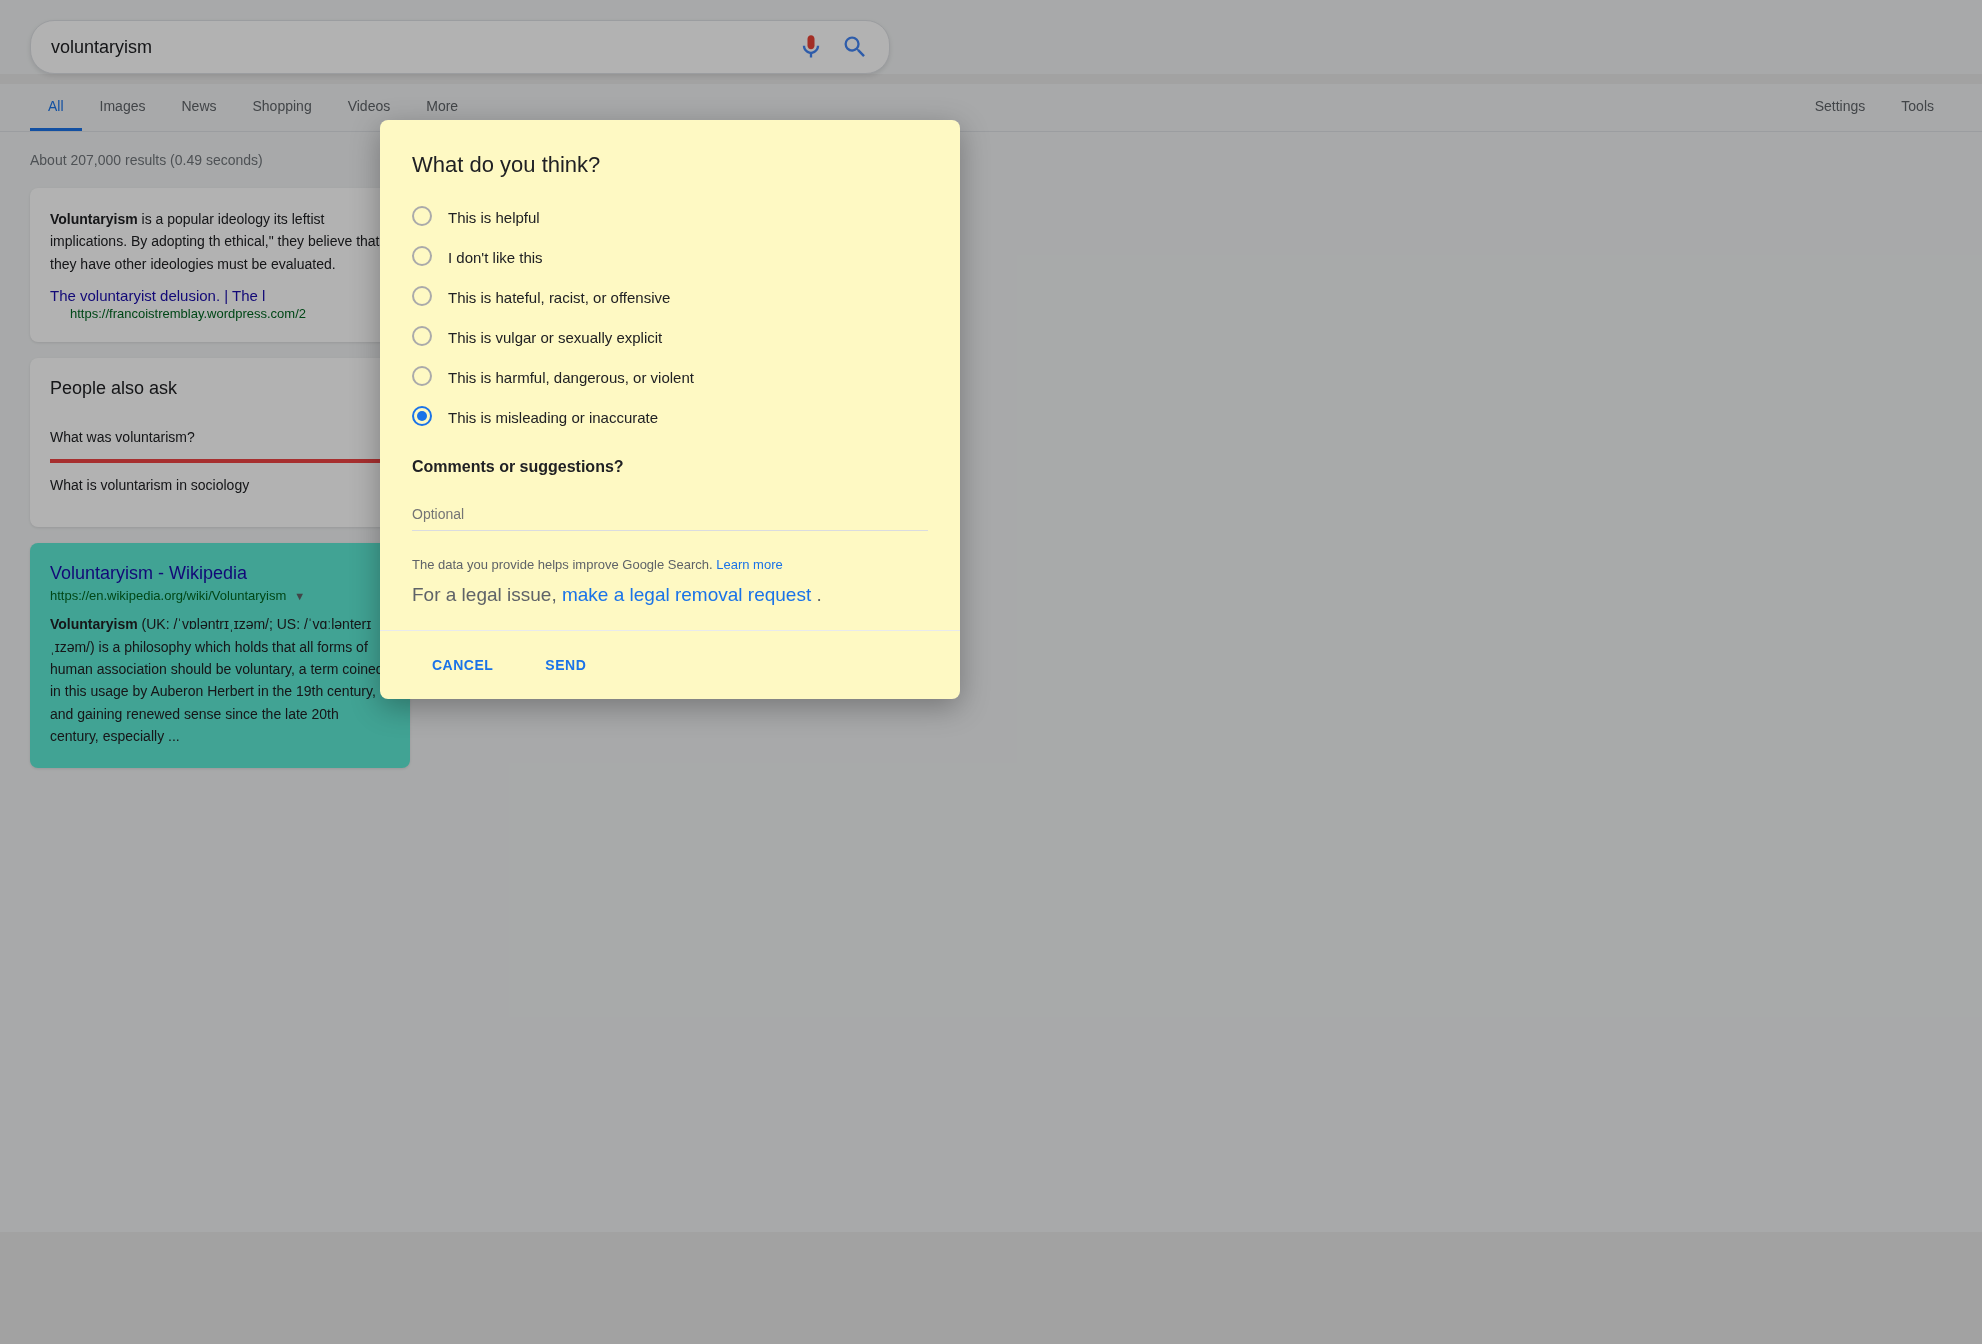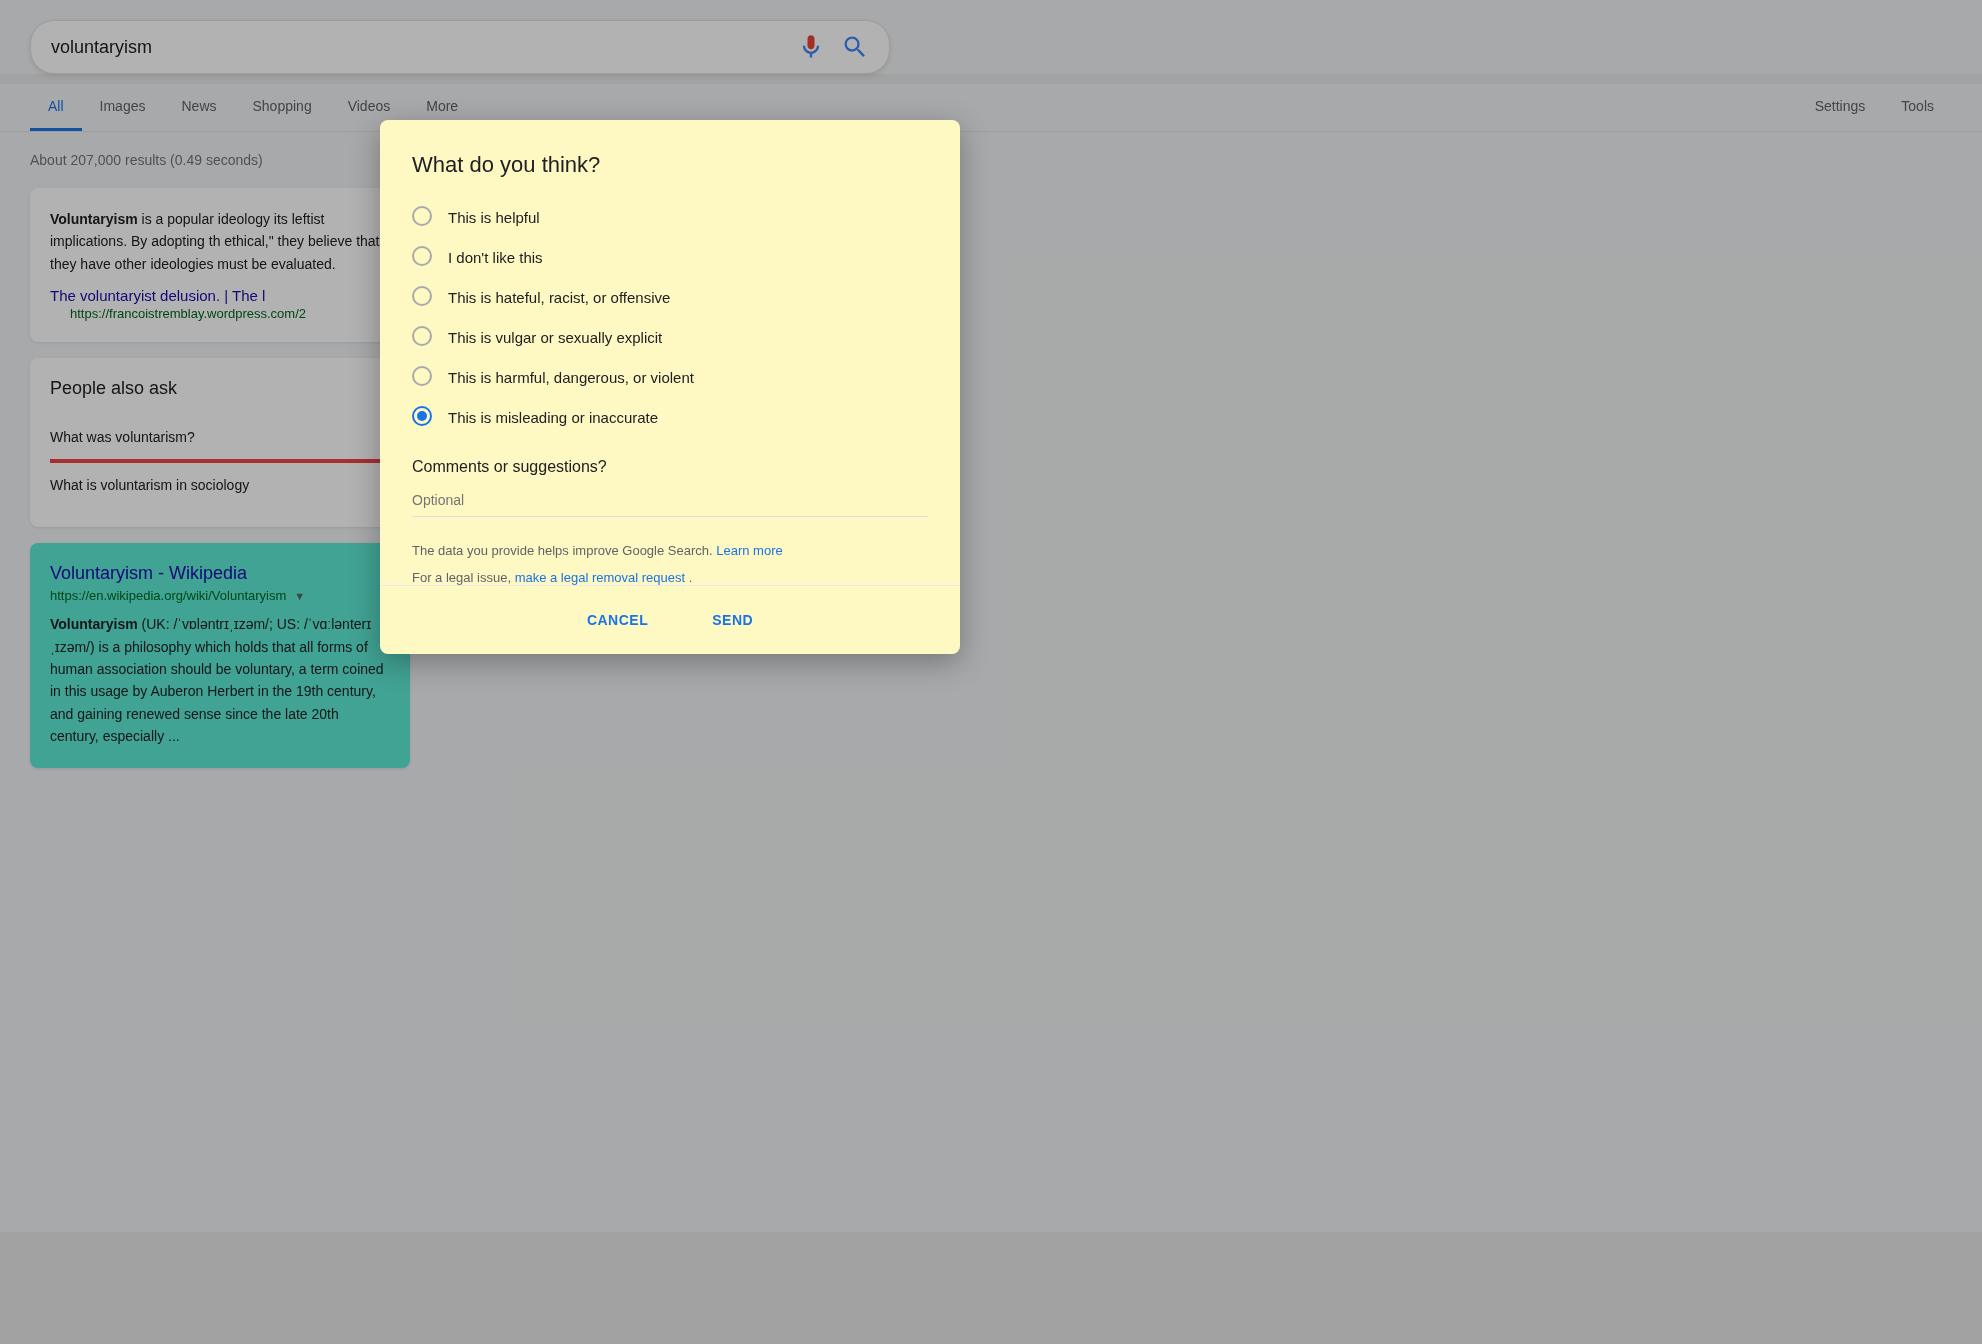--- a/index.html
+++ b/index.html
@@ -242,22 +242,22 @@
       font-size: 15px;
       color: #202124;
     }
 
     .comments-section {
       margin-bottom: 24px;
     }
     .comments-title {
       font-size: 16px;
       color: #202124;
-      margin-bottom: 8px;
-      font-weight: 400;
+      margin-bottom: 22px;
+      font-weight: 700;
     }
     .comments-input {
       width: 100%;
       border: none;
       border-bottom: 1px solid #dadce0;
       outline: none;
       font-size: 14px;
       color: #80868b;
       padding: 8px 0;
       background: transparent;
@@ -267,37 +267,38 @@
       font-size: 13px;
       color: #5f6368;
       line-height: 1.6;
       margin-bottom: 8px;
     }
     .privacy-link {
       color: #1a73e8;
       text-decoration: none;
     }
     .legal-text {
-      font-size: 13px;
+      font-size: 19px;
       color: #5f6368;
+      margin-bottom: 24px;
     }
     .legal-link {
       color: #1a73e8;
       text-decoration: none;
     }
 
     .modal-divider {
       border: none;
       border-top: 1px solid #e8eaed;
       margin: 0 -32px;
     }
     .modal-actions {
       display: flex;
-      justify-content: center;
-      gap: 24px;
+      justify-content: flex-start;
+      gap: 12px;
       padding: 16px 0;
     }
     .btn-cancel {
       background: none;
       border: none;
       color: #1a73e8;
       font-size: 14px;
       font-weight: 600;
       padding: 10px 20px;
       cursor: pointer;

